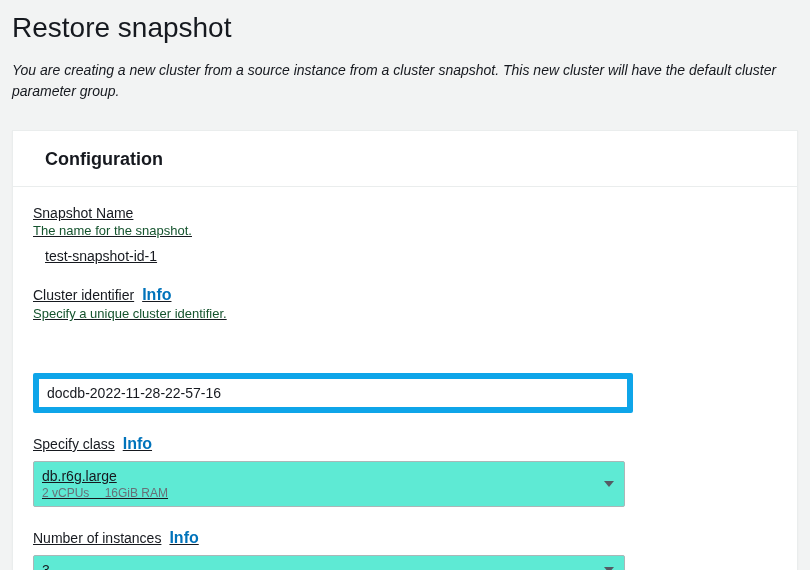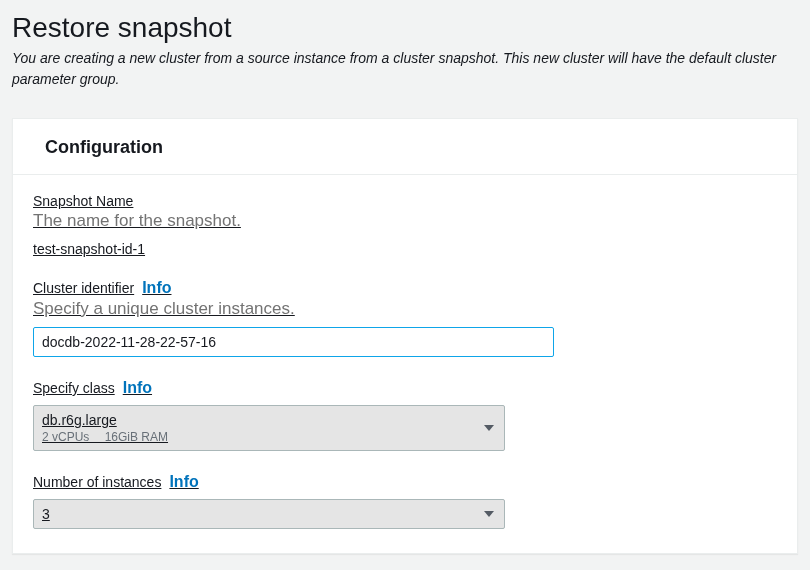--- a/index.html
+++ b/index.html
@@ -15,21 +15,21 @@
       color: #16191f;
       overflow: hidden;
     }
     .page {
       padding: 12px 12px 24px 12px;
     }
     .page-title {
       font-size: 28px;
       font-weight: 400;
       color: #16191f;
-      margin-bottom: 4px;
+      margin-bottom: 16px;
     }
     .page-desc {
       font-size: 14px;
       color: #16191f;
       line-height: 1.5;
       margin-bottom: 28px;
       font-style: italic;
     }
     .panel {
       background: #ffffff;
@@ -63,52 +63,54 @@
       gap: 8px;
     }
     .info-link {
       color: #0073bb;
       font-size: 16px;
       font-weight: 700;
       text-decoration: none;
       cursor: pointer;
     }
     .helper {
-      font-size: 17px;
-      color: #737373;
+      font-size: 13px;
+      color: #14532d;
       margin-top: 2px;
     }
     .value-static {
       font-size: 14px;
       color: #16191f;
       margin-top: 10px;
+      margin-left: 12px;
     }
     .control {
       margin-top: 8px;
     }
     .text-input {
-      width: 521px;
+      width: 600px;
       max-width: 100%;
-      border: 1px solid #0ea5e9;
+      border: 6px solid #0ea5e9;
       border-radius: 2px;
       padding: 6px 8px;
       font-size: 14px;
       color: #16191f;
       font-family: inherit;
       outline: none;
+      margin-top: 44px;
     }
     .select-box {
-      width: 472px;
+      width: 592px;
       max-width: 100%;
       border: 1px solid #aab7b8;
       border-radius: 2px;
       padding: 6px 30px 6px 8px;
       font-size: 14px;
       color: #16191f;
-      background: #e5e5e5;
+      background: #5eead4;
       position: relative;
       cursor: pointer;
       display: flex;
       flex-direction: column;
       justify-content: center;
     }
     .select-box.multi {
       min-height: 42px;
     }
     .select-primary {
@@ -149,21 +151,21 @@
         <div class="label">Snapshot Name</div>
         <div class="helper">The name for the snapshot.</div>
         <div class="value-static">test-snapshot-id-1</div>
       </div>
 
       <div class="field">
         <div class="label">
           <span>Cluster identifier</span>
           <a class="info-link">Info</a>
         </div>
-        <div class="helper">Specify a unique cluster instances.</div>
+        <div class="helper">Specify a unique cluster identifier.</div>
         <div class="control">
           <input type="text" class="text-input" value="docdb-2022-11-28-22-57-16" style="">
         </div>
       </div>
 
       <div class="field">
         <div class="label">
           <span>Specify class</span>
           <a class="info-link">Info</a>
         </div>

